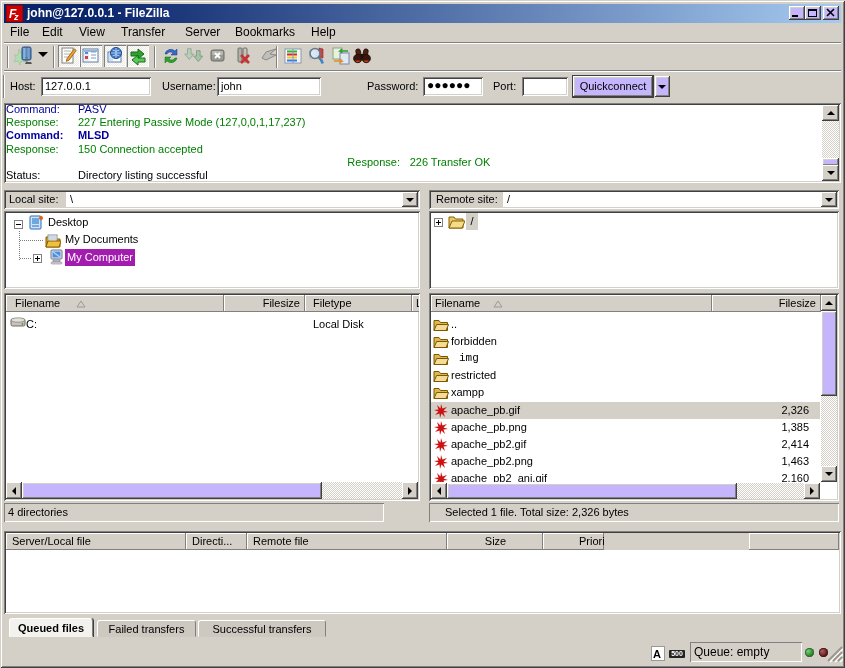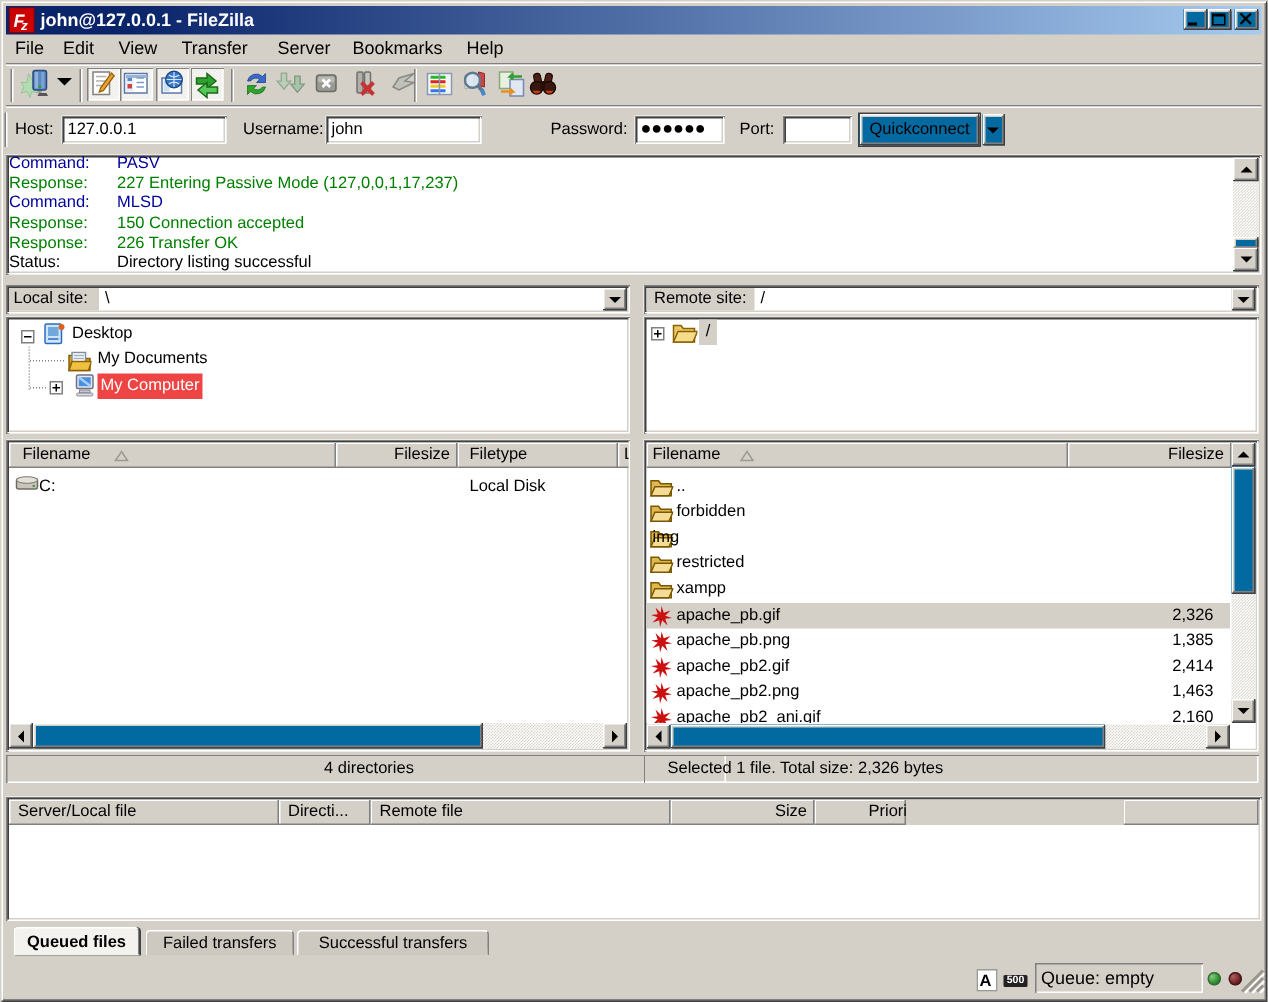--- a/index.html
+++ b/index.html
@@ -3,21 +3,21 @@
 <meta charset="utf-8">
 <style>
 * { margin:0; padding:0; box-sizing:border-box; }
 html,body { width:845px; height:668px; overflow:hidden; }
 body { font-family:"Liberation Sans",sans-serif; font-size:11px; color:#000; background:#d4d0c8; }
 #win { position:relative; width:845px; height:668px; background:#d4d0c8;
   box-shadow: inset 1px 1px 0 #d4d0c8, inset -1px -1px 0 #404040,
               inset 2px 2px 0 #ffffff, inset -2px -2px 0 #808080; }
 .abs { position:absolute; }
 .sunken1 { box-shadow: inset 1px 1px 0 #808080, inset -1px -1px 0 #ffffff; }
-.raised { background:#0369a1;
+.raised { background:#c4b5fd;
   box-shadow: inset -1px -1px 0 #404040, inset 1px 1px 0 #ffffff,
               inset -2px -2px 0 #808080, inset 2px 2px 0 #d4d0c8; }
 .field { background:#fff; box-shadow: inset 1px 1px 0 #808080, inset -1px -1px 0 #ffffff,
          inset 2px 2px 0 #404040, inset -2px -2px 0 #d4d0c8; }
 .checker { background-color:#fff;
   background-image: linear-gradient(45deg,#d4d0c8 25%,transparent 25%,transparent 75%,#d4d0c8 75%),
                     linear-gradient(45deg,#d4d0c8 25%,transparent 25%,transparent 75%,#d4d0c8 75%);
   background-size:2px 2px; background-position:0 0,1px 1px; }
 .vsep { width:2px; border-left:1px solid #808080; border-right:1px solid #ffffff; }
 .hgroove { height:2px; border-top:1px solid #808080; border-bottom:1px solid #ffffff; }
@@ -205,23 +205,23 @@
   <div class="abs raised" style="left:573px; top:4px; width:80px; height:21px; text-align:center; line-height:21px; box-shadow: inset -1px -1px 0 #404040, inset 1px 1px 0 #ffffff, inset -2px -2px 0 #808080, inset 2px 2px 0 #d4d0c8, 0 0 0 1px #404040;">Quickconnect</div>
   <div class="abs raised" style="left:655px; top:4px; width:15px; height:21px;">
     <div class="arrow-down" style="position:absolute; left:3px; top:9px;"></div>
   </div>
 </div>
 
 <div class="abs field" style="left:4px; top:103px; width:837px; height:80px;"></div>
 <div class="abs" style="left:6px; top:102px; width:816px; height:79px; overflow:hidden; line-height:13.2px; padding-top:1px;">
   <div style="color:#00009c;"><span style="display:inline-block;width:72px;">Command:</span>PASV</div>
   <div style="color:#008000;"><span style="display:inline-block;width:72px;">Response:</span>227 Entering Passive Mode (127,0,0,1,17,237)</div>
-  <div style="color:#00009c;"><span style="display:inline-block;width:72px;">Command:</span>MLSD</div>
+  <div style="color:#00009c;font-weight:bold;"><span style="display:inline-block;width:72px;">Command:</span>MLSD</div>
   <div style="color:#008000;"><span style="display:inline-block;width:72px;">Response:</span>150 Connection accepted</div>
-  <div style="color:#008000;"><span style="display:inline-block;width:72px;">Response:</span>226 Transfer OK</div>
+  <div style="color:#008000;text-align:center;"><span style="display:inline-block;width:72px;">Response:</span>226 Transfer OK</div>
   <div style="color:#000;"><span style="display:inline-block;width:72px;">Status:</span>Directory listing successful</div>
 </div>
 
 <div class="abs" style="left:822px; top:105px; width:17px; height:76px;">
   <div class="sbtn abs" style="left:0; top:0; width:17px; height:16px;">
         <div class="arrow-up"></div>
       </div>
   <div class="abs checker" style="left:0; top:16px; width:17px; height:44px;"></div>
   <div class="abs raised" style="left:0; top:53px; width:17px; height:8px;"></div>
   <div class="sbtn abs" style="left:0; top:60px; width:17px; height:16px;">
@@ -274,21 +274,21 @@
     <div class="abs" style="left:1px; top:3px; width:5px; height:1px; background:#000;"></div>
     <div class="abs" style="left:3px; top:1px; width:1px; height:5px; background:#000;"></div>
   </div>
   <svg class="abs" style="left:45px; top:38px;" width="16" height="16" viewBox="0 0 16 16">
     <rect x="2" y="1" width="11" height="9" rx="1" fill="#e8e8f0" stroke="#707080"></rect>
     <rect x="3.5" y="2.5" width="8" height="6" fill="#4a90e0"></rect>
     <path d="M3.5 2.5 l8 6" stroke="#a8d0f8" stroke-width="1.5"></path>
     <rect x="4" y="11" width="7" height="2" fill="#c8c8d0" stroke="#707080" stroke-width="0.5"></rect>
     <rect x="2" y="13" width="11" height="2" rx="1" fill="#d8d8e0" stroke="#707080" stroke-width="0.5"></rect>
   </svg>
-  <div class="abs" style="left:61px; top:38px; height:17px; line-height:17px; background:#ef4444; color:#fff; padding:0 2px;">My Computer</div>
+  <div class="abs" style="left:61px; top:38px; height:17px; line-height:17px; background:#a21caf; color:#fff; padding:0 2px;">My Computer</div>
 </div>
 <div class="abs field" style="left:429px; top:211px; width:410px; height:78px;"></div>
 <div class="abs" style="left:429px; top:211px; width:408px; height:76px; overflow:hidden;">
   <div class="abs" style="left:5px; top:7px; width:9px; height:9px; background:#fff; border:1px solid #808080;">
     <div class="abs" style="left:1px; top:3px; width:5px; height:1px; background:#000;"></div>
     <div class="abs" style="left:3px; top:1px; width:1px; height:5px; background:#000;"></div>
   </div>
   <svg class="abs" style="left:19px; top:3px;" width="17" height="16" viewBox="0 0 17 16">
     <path d="M1 3 h5 l1.5 2 h7.5 v9 h-14 z" fill="#e8c868" stroke="#8a6000"></path>
     <path d="M1 14 l3 -7 h13 l-3 7 z" fill="#f5dc8a" stroke="#8a6000"></path>
@@ -320,21 +320,21 @@
   <div class="sbtn abs" style="left:0; top:0; width:16px; height:17px;">
         <div class="arrow-left"></div>
       </div>
   <div class="abs raised" style="left:16px; top:0; width:300px; height:17px;"></div>
   <div class="abs checker" style="left:316px; top:0; width:80px; height:17px;"></div>
   <div class="sbtn abs" style="left:396px; top:0; width:16px; height:17px;">
         <div class="arrow-right"></div>
       </div>
 </div>
 
-<div class="abs sunken1" style="left:4px; top:503px; width:480px; height:19px; line-height:19px; padding-left:4px;text-align:center;">4 directories</div>
+<div class="abs sunken1" style="left:4px; top:503px; width:380px; height:19px; line-height:19px; padding-left:4px;">4 directories</div>
 
 <div class="abs field" style="left:429px; top:293px; width:410px; height:208px;"></div>
 <div class="abs" style="left:431px; top:295px; width:390px; height:17px; background:#d4d0c8;">
   <div class="hdrcell" style="left:0; width:281px; padding-left:4px;">Filename</div>
   <div class="hdrcell" style="left:281px; width:109px; text-align:right; padding-right:5px;">Filesize</div>
   <svg class="abs" style="left:62px; top:5px;" width="10" height="8">
         <path d="M5 1 L9 7 L1 7 Z" fill="#d4d0c8" stroke="#9a9a94"></path>
       </svg>
 </div>
 <div class="abs" style="left:431px; top:312px; width:390px; height:170px; background:#fff; overflow:hidden;">
@@ -356,21 +356,21 @@
         </span>
         <span style="position:absolute;left:20px;">forbidden</span>
       </div>
 <div class="row" style="left:0; top:38px; width:389px; ">
         <span style="position:absolute;left:1px;top:0;width:16px;height:16px;">
           <svg width="16" height="16" viewBox="0 0 16 16" style="position:absolute;left:1px;top:1px;">
             <path d="M1 3.5 h5 l1.5 2 h7 v8 h-13.5 z" fill="#e0b64e" stroke="#7a5800"></path>
             <path d="M1 13.5 l2.6 -6 h12 l-2.6 6 z" fill="#f4dc96" stroke="#7a5800"></path>
           </svg>
         </span>
-        <span style="position:absolute;left:4px;">img</span>
+        <span style="position:absolute;left:28px;font-family:Liberation Mono, monospace;">img</span>
       </div>
 <div class="row" style="left:0; top:55px; width:389px; ">
         <span style="position:absolute;left:1px;top:0;width:16px;height:16px;">
           <svg width="16" height="16" viewBox="0 0 16 16" style="position:absolute;left:1px;top:1px;">
             <path d="M1 3.5 h5 l1.5 2 h7 v8 h-13.5 z" fill="#e0b64e" stroke="#7a5800"></path>
             <path d="M1 13.5 l2.6 -6 h12 l-2.6 6 z" fill="#f4dc96" stroke="#7a5800"></path>
           </svg>
         </span>
         <span style="position:absolute;left:20px;">restricted</span>
       </div>
@@ -453,21 +453,21 @@
 </div>
 <div class="abs" style="left:821px; top:482px; width:16px; height:17px; background:#fff;"></div>
 
 <div class="abs sunken1" style="left:429px; top:503px; width:410px; height:19px; line-height:19px; padding-left:16px;">Selected 1 file. Total size: 2,326 bytes</div>
 
 <div class="abs field" style="left:4px; top:531px; width:837px; height:83px; background:#fff;"></div>
 <div class="abs" style="left:6px; top:533px; width:833px; height:17px; background:#d4d0c8;">
   <div class="hdrcell" style="left:0; width:180px;">Server/Local file</div>
   <div class="hdrcell" style="left:180px; width:61px;">Directi...</div>
   <div class="hdrcell" style="left:241px; width:200px;">Remote file</div>
-  <div class="hdrcell" style="left:441px; width:96px; text-align:right; padding-right:5px;">Size</div>
+  <div class="hdrcell" style="left:441px; width:96px; text-align:center; padding-right:5px;">Size</div>
   <div class="hdrcell" style="left:537px; width:61px;padding-left:36px;">Priority</div>
   <div class="hdrcell" style="left:743px; width:90px;"></div>
 </div>
 
 <div class="abs" style="left:9px; top:618px; width:84px; height:19px; background:#f4f2ee; border:1px solid; border-color:#fff #808080 #f4f2ee #fff; border-radius:3px 3px 0 0; text-align:center; line-height:18px; font-weight:bold; box-shadow:1px 0 0 #404040;">Queued files</div>
 <div class="abs" style="left:97px; top:620px; width:99px; height:17px; background:#cdc8c0; border:1px solid; border-color:#fff #808080 #cdc8c0 #fff; border-radius:3px 3px 0 0; text-align:center; line-height:16px;">Failed transfers</div>
 <div class="abs" style="left:198px; top:620px; width:128px; height:17px; background:#cdc8c0; border:1px solid; border-color:#fff #808080 #cdc8c0 #fff; border-radius:3px 3px 0 0; text-align:center; line-height:16px;">Successful transfers</div>
 
 <div class="abs" style="left:651px; top:646px; width:14px; height:15px; background:#fff; border:1px solid #9a9a94;">
   <div style="font-weight:bold; font-size:11px; line-height:14px; padding-left:1px;">A</div>

